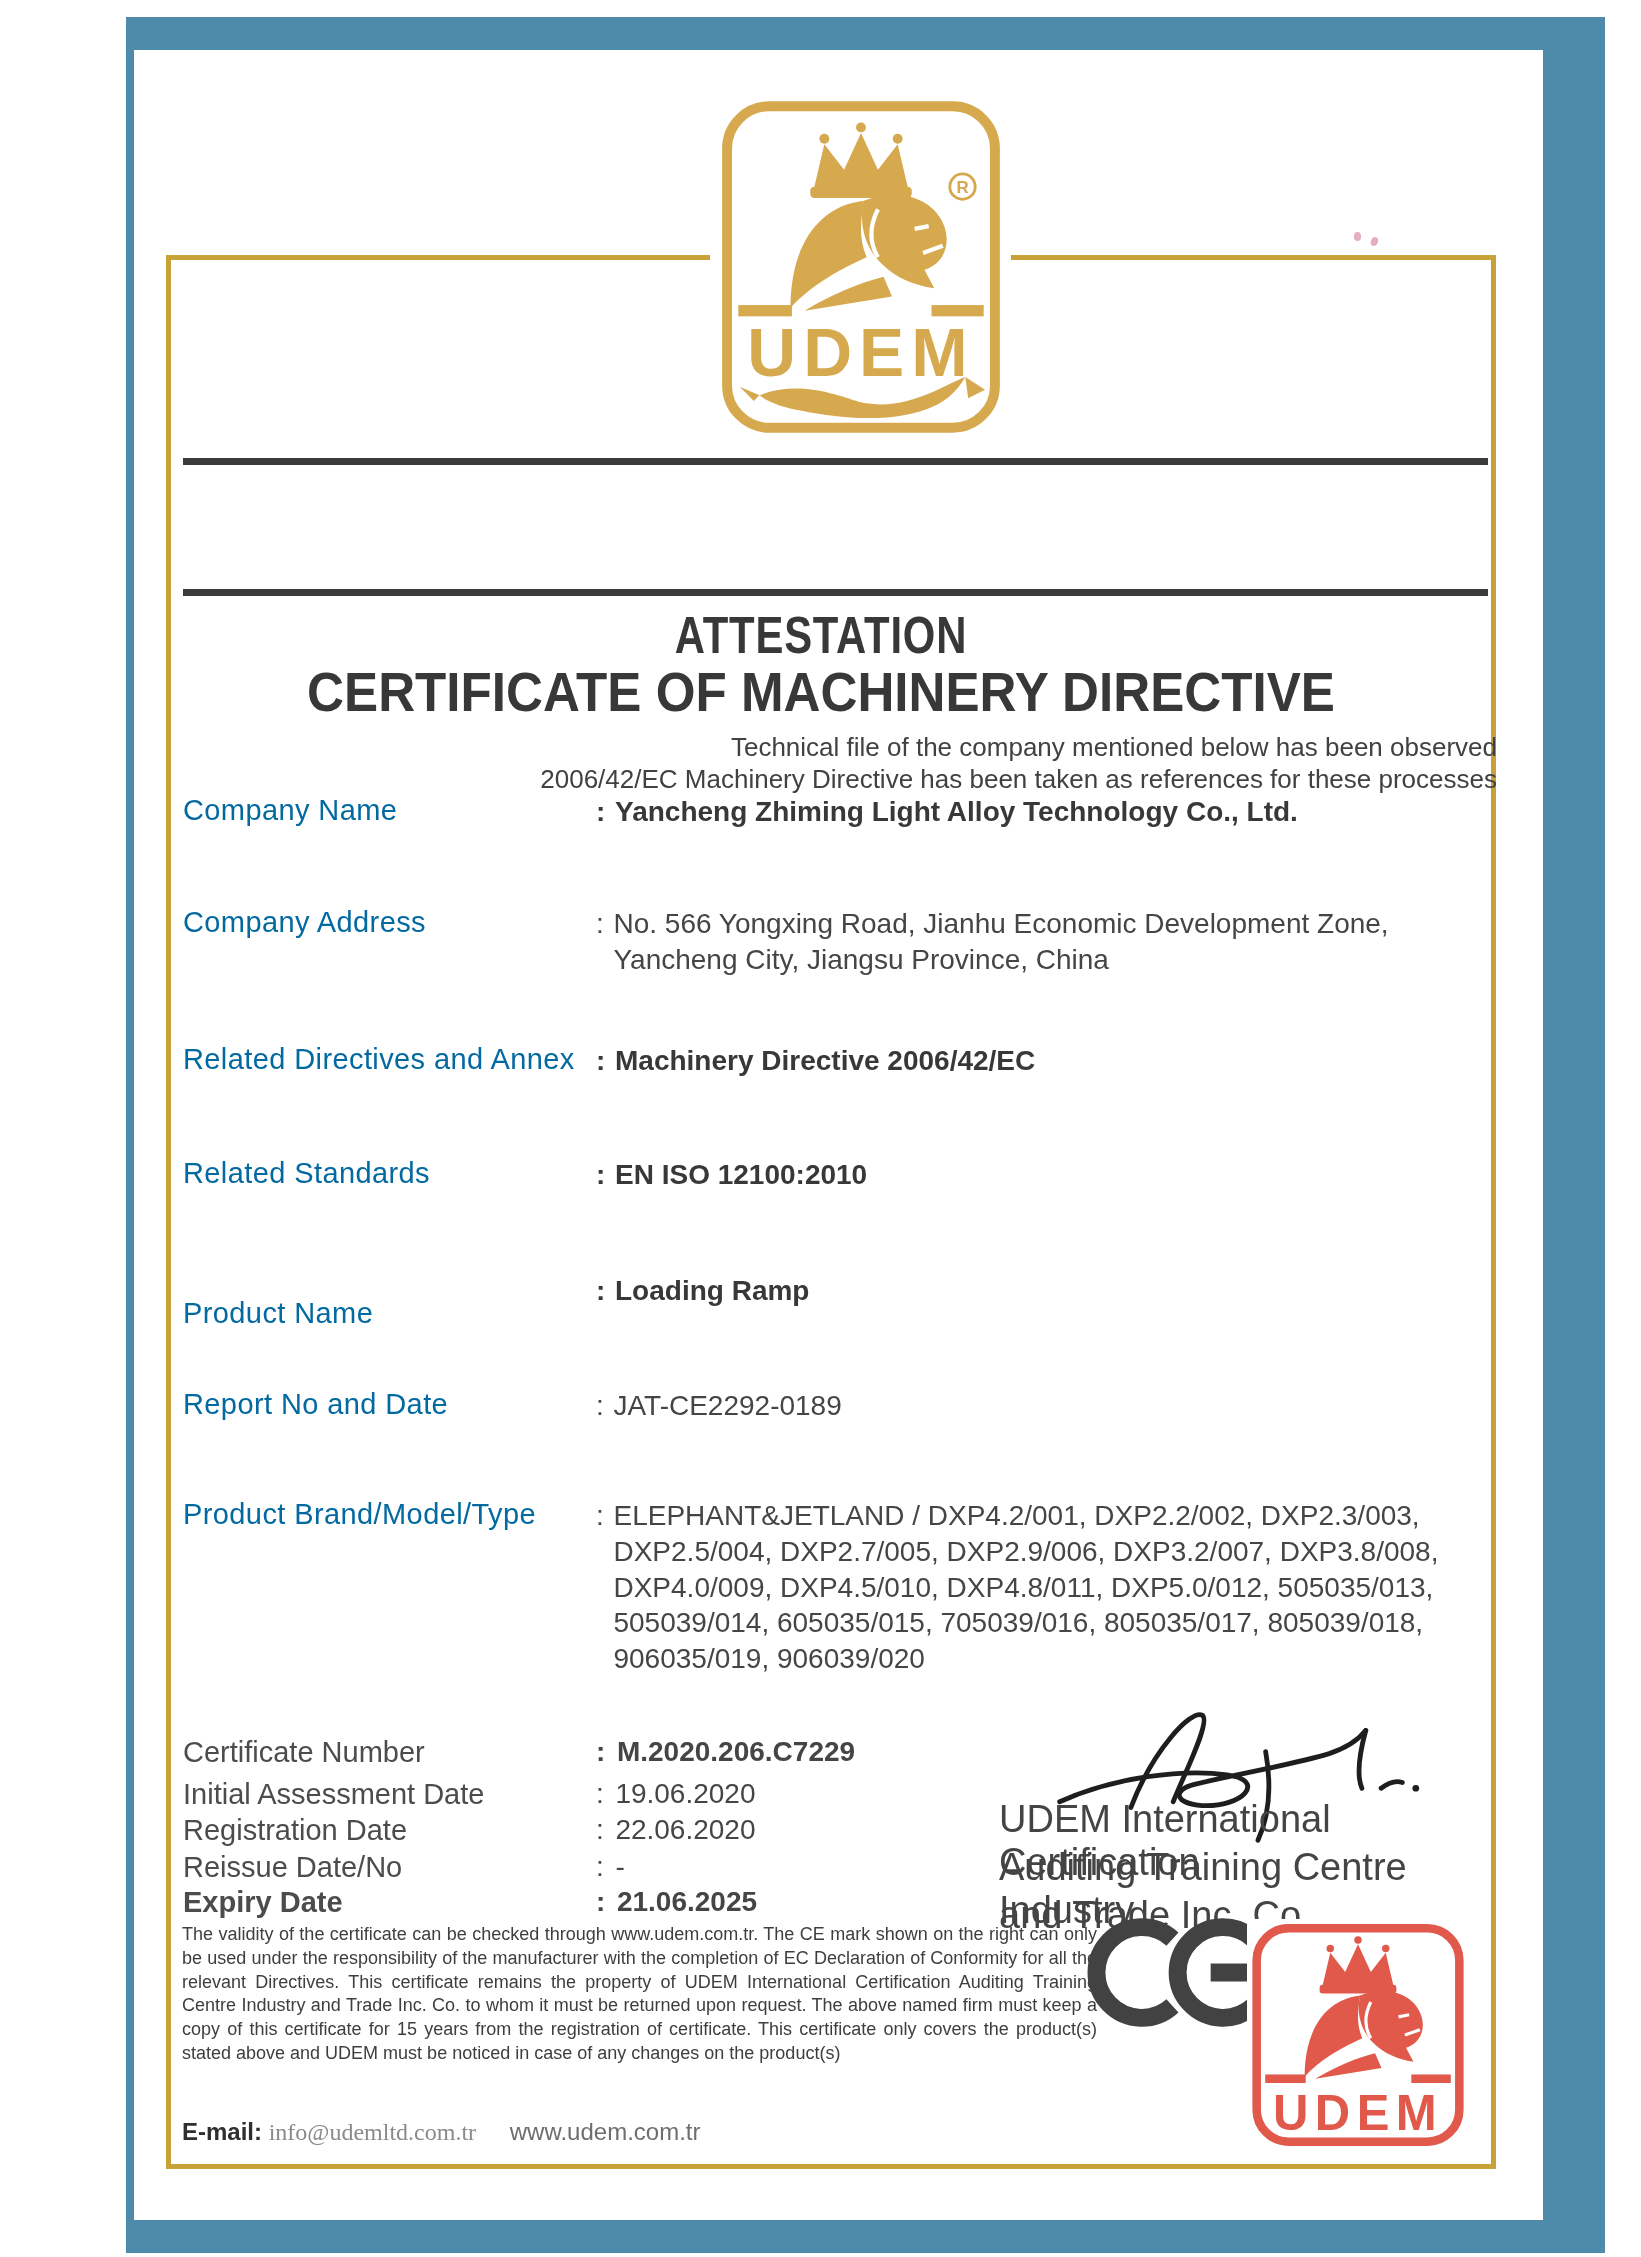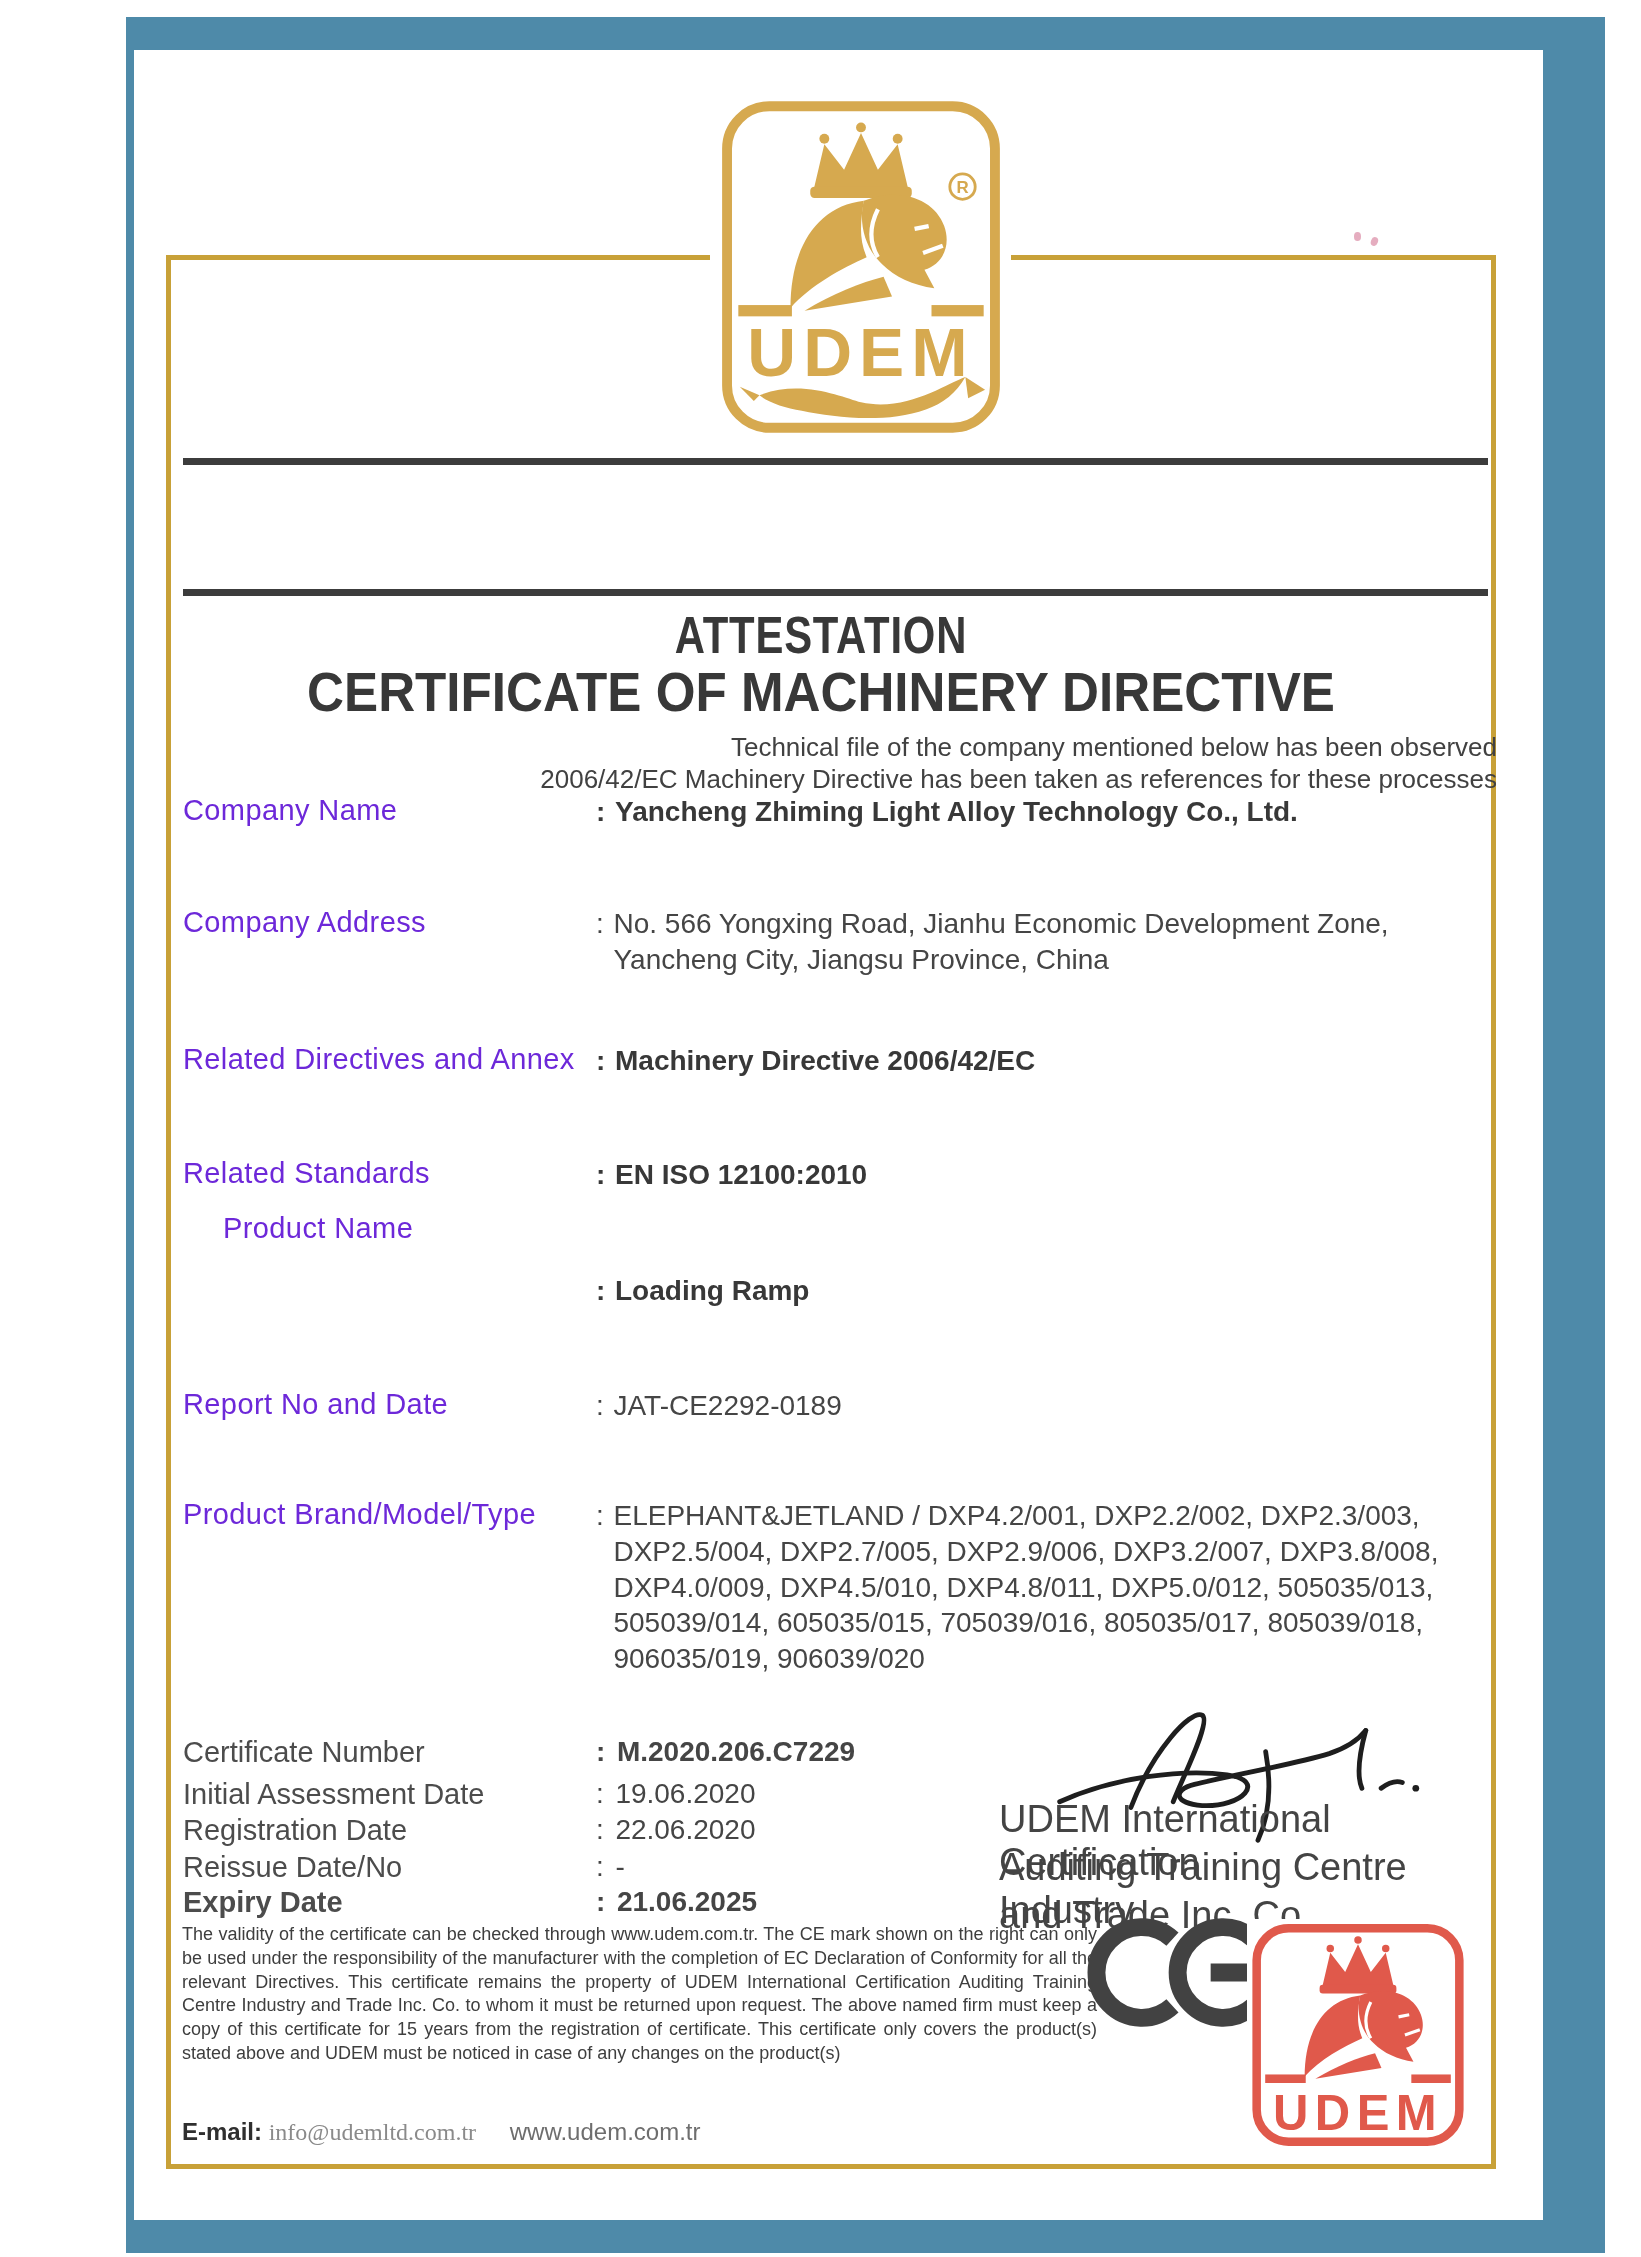--- a/index.html
+++ b/index.html
@@ -16,21 +16,21 @@
         display:flex;align-items:center;justify-content:center;background:#fff;}
   .rule{position:absolute;left:183px;width:1305px;height:6.8px;background:#3c3c3c;}
   .title{position:absolute;left:154px;top:465px;width:1332px;text-align:center;white-space:nowrap;
         font-family:"Liberation Serif","DejaVu Serif",serif;font-weight:700;font-size:100px;
         letter-spacing:0.44em;padding-left:0.44em;box-sizing:border-box;color:#3b3b3b;}
   .attestation{position:absolute;left:145px;top:606px;width:1352px;text-align:center;
         font-size:51px;font-weight:700;color:#383838;transform:scaleX(0.82);letter-spacing:1px;}
   .mach-title{position:absolute;left:145px;top:660px;width:1352px;text-align:center;
         font-size:55px;font-weight:700;color:#383838;transform:scaleX(0.93);}
   .desc{position:absolute;left:145px;width:1352px;text-align:right;font-size:26px;color:#414141;}
-  .flabel{position:absolute;left:183px;width:406px;font-size:29px;color:#6d28d9;letter-spacing:0.4px;}
+  .flabel{position:absolute;left:183px;width:406px;font-size:29px;color:#0369a1;letter-spacing:0.4px;}
   .fval{position:absolute;left:596px;width:912px;display:flex;gap:9.7px;font-size:28px;color:#454545;line-height:1.28;}
   .fval .colon{flex:0 0 auto;}
   .bold{font-weight:700;color:#383838;}
   .cert-label{position:absolute;left:183px;width:415px;font-size:29px;color:#4c4c4c;}
   .cert-val{position:absolute;left:596px;width:483px;display:flex;gap:11.6px;font-size:28px;color:#454545;}
   .legal{position:absolute;left:182px;top:1923px;width:915px;font-size:18px;line-height:1.32;
         text-align:justify;color:#3e3e3e;}
   .footer-line{position:absolute;left:182px;width:966px;font-size:24px;color:#3a3a3a;}
   .footer-line b{font-weight:700;color:#2f2f2f;}
   .email-val{color:#8a8a8a;font-family:Liberation Serif, serif;}
@@ -119,21 +119,21 @@
     <span class="colon">:</span>
       <span>Machinery Directive 2006/42/EC</span>
   </div>
 
   <div class="flabel" style="top:1157px;">Related Standards</div>
   <div class="fval bold" style="top:1157px;">
     <span class="colon">:</span>
       <span>EN ISO 12100:2010</span>
   </div>
 
-  <div class="flabel" style="top:1212px;margin-left:40px;">Product Name</div>
+  <div class="flabel" style="top:1297px;">Product Name</div>
   <div class="fval bold" style="top:1273px;">
     <span class="colon">:</span>
       <span>Loading Ramp</span>
   </div>
 
   <div class="flabel" style="top:1388px;">Report No and Date</div>
   <div class="fval" style="top:1388px;">
     <span class="colon">:</span>
       <span>JAT-CE2292-0189</span>
   </div>

